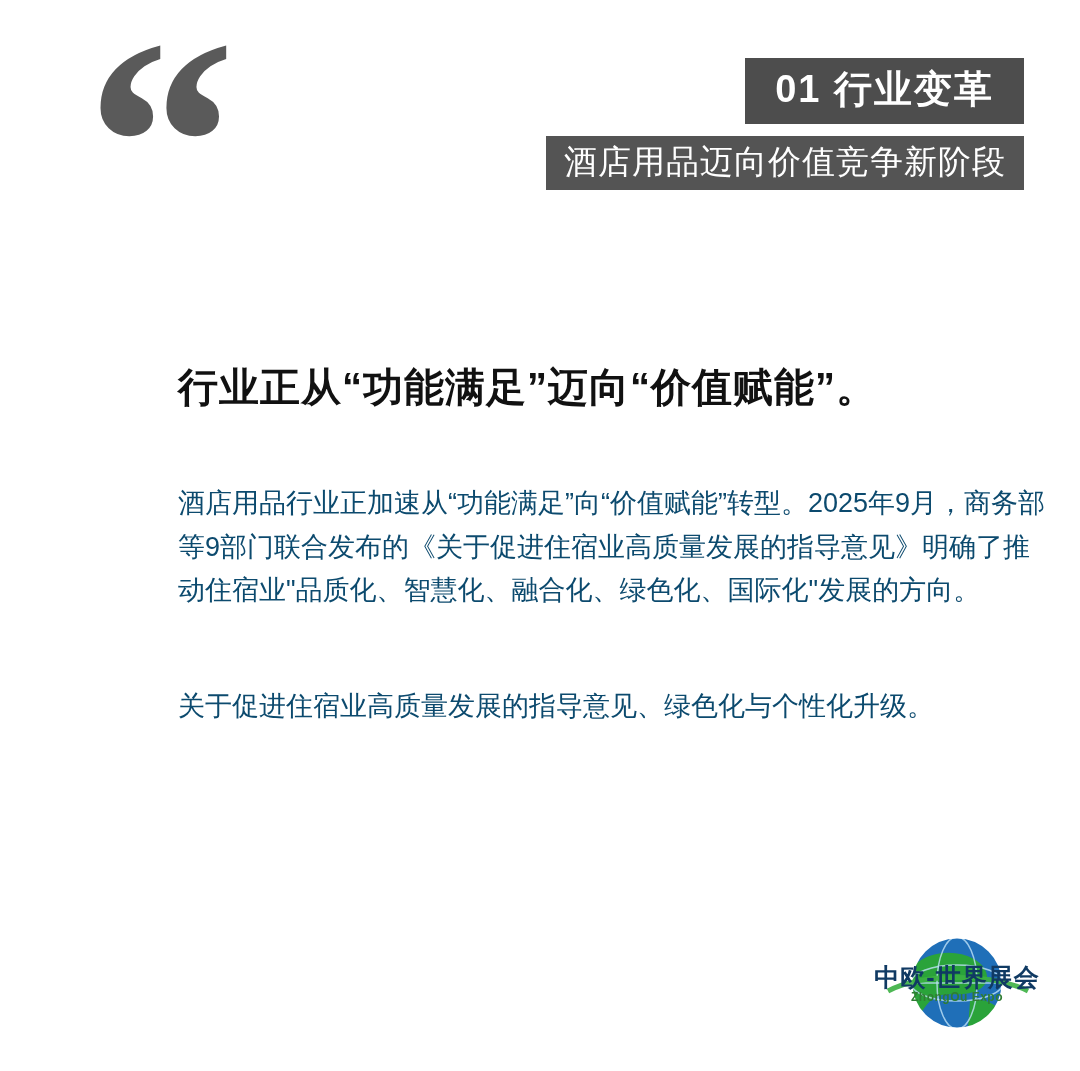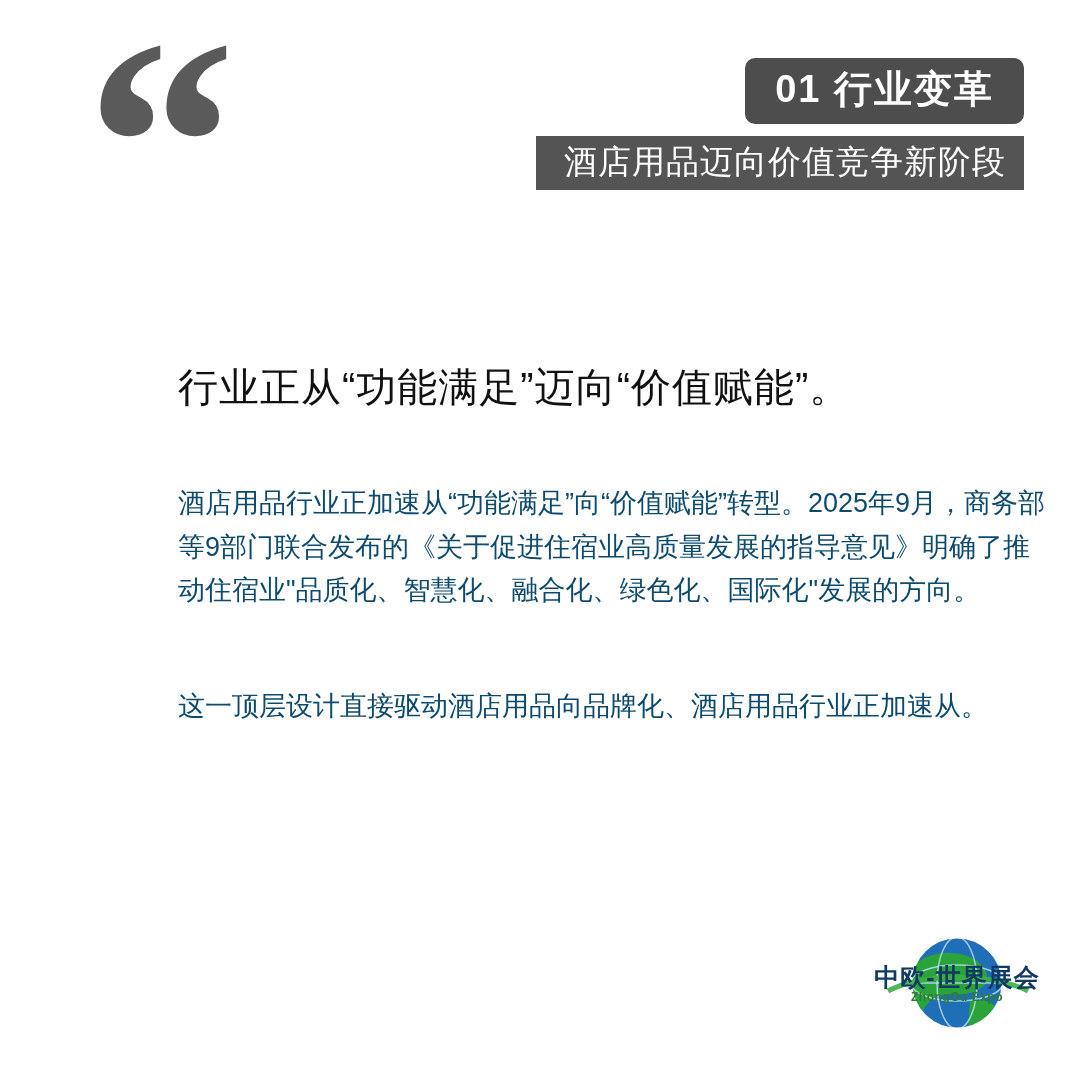--- a/index.html
+++ b/index.html
@@ -46,49 +46,49 @@
   }
 
   .tag-primary {
     display: inline-block;
     background: #4d4d4d;
     color: #ffffff;
     font-size: 38px;
     font-weight: 700;
     letter-spacing: 2px;
     padding: 12px 30px 14px 30px;
-    border-radius: 10px;
+    border-radius: 0;
     line-height: 1.05;
     white-space: nowrap;
   }
 
   .tag-secondary {
     display: inline-block;
     margin-top: 12px;
     background: #545454;
     color: #ffffff;
     font-size: 33px;
     font-weight: 400;
     letter-spacing: 1px;
-    padding: 8px 18px 10px 28px;
+    padding: 8px 18px 10px 18px;
     line-height: 1.1;
     white-space: nowrap;
   }
 
   
   .content {
     position: absolute;
     left: 178px;
     top: 360px;
     width: 880px;
   }
 
   .lead {
     font-size: 40px;
-    font-weight: 400;
+    font-weight: 700;
     letter-spacing: 1px;
     line-height: 1.35;
     color: #111111;
     margin: 0 0 68px 0;
   }
 
   .para {
     font-size: 27px;
     font-weight: 400;
     line-height: 1.62;
@@ -122,21 +122,21 @@
     <br>
     <div class="tag-secondary">酒店用品迈向价值竞争新阶段</div>
   </div>
 </div>
 
 <div class="content">
   <p class="lead">行业正从“功能满足”迈向“价值赋能”。</p>
 
   <p class="para">酒店用品行业正加速从“功能满足”向“价值赋能”转型。2025年9月，商务部等9部门联合发布的《关于促进住宿业高质量发展的指导意见》明确了推动住宿业"品质化、智慧化、融合化、绿色化、国际化"发展的方向。</p>
 
-  <p class="para">这一顶层设计直接驱动酒店用品向品牌化、酒店用品行业正加速从。</p>
+  <p class="para">关于促进住宿业高质量发展的指导意见、绿色化与个性化升级。</p>
 </div>
 
 <div class="logo">
   <svg viewBox="0 0 210 120" width="210" height="120">
     <defs>
       <clipPath id="globeclip">
           <circle cx="105" cy="58" r="46"></circle>
         </clipPath>
     </defs>
     <circle cx="105" cy="58" r="46" fill="#1f6fb8"></circle>

